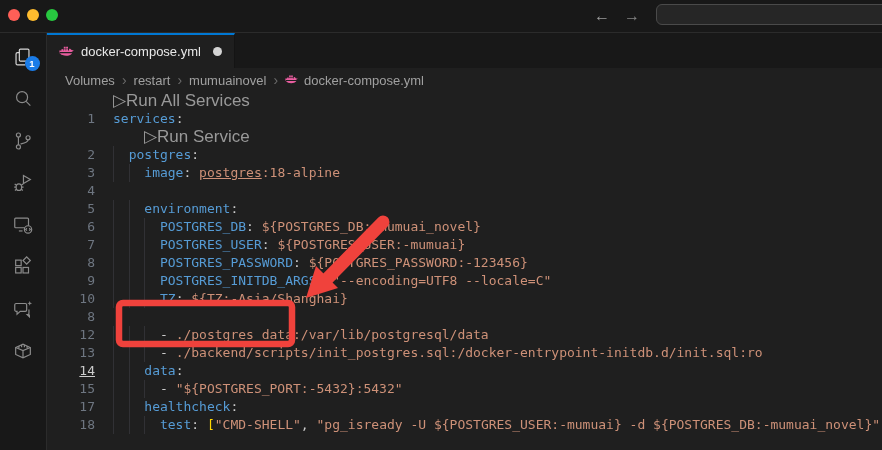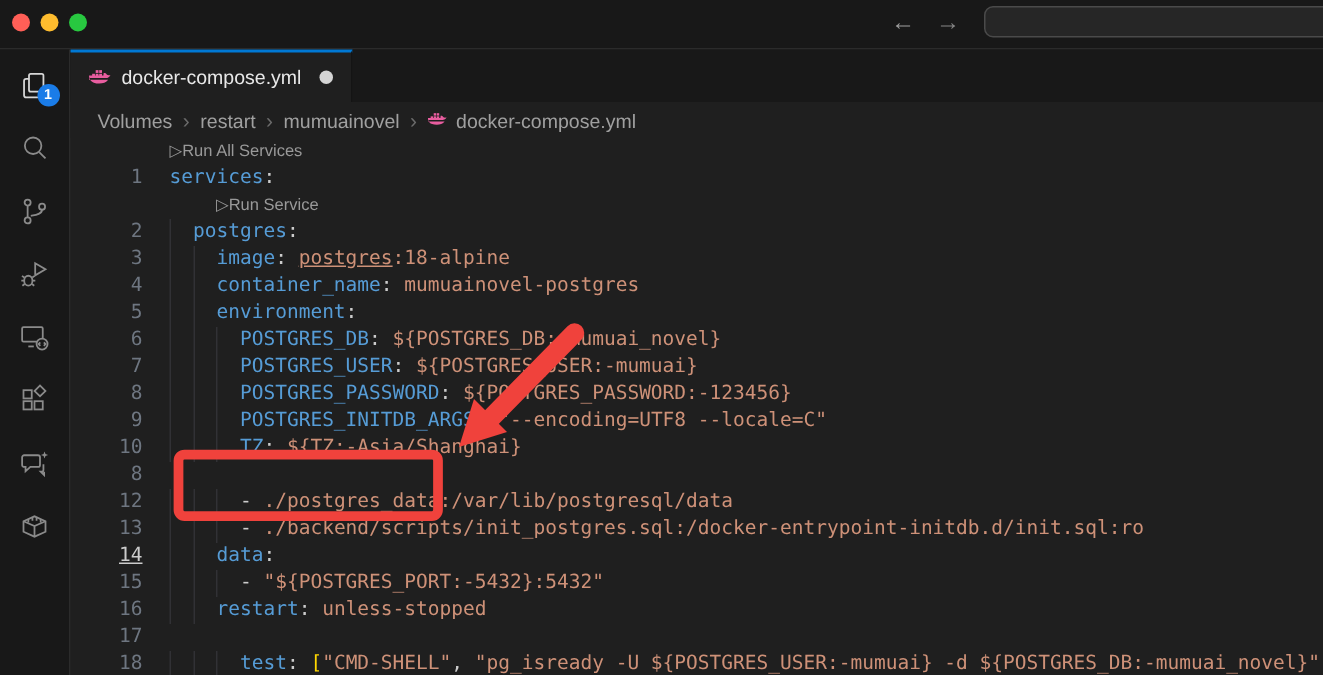--- a/index.html
+++ b/index.html
@@ -42,21 +42,21 @@
   .bc-file { display:flex; align-items:center; gap:6px; }
 
   
   .editor { position:absolute; left:0; right:0; top:59px; bottom:0; overflow:hidden;
             font-family:"DejaVu Sans Mono","Liberation Mono",monospace; font-size:13px; }
   .row { display:flex; height:18px; line-height:18px; white-space:pre; }
   .ln { flex:none; width:48px; text-align:right; color:#6e7681; font-size:13px; }
   .ln.active { color:#cccccc;text-decoration:underline; }
   .content { position:relative; margin-left:18px; white-space:pre; }
   .guide { position:absolute; top:0; bottom:0; width:1px; background:#313135; }
-  .lens { color:#999999; font-family:"Liberation Sans",sans-serif; font-size:11px; line-height:18px; cursor:pointer; }
+  .lens { color:#999999; font-family:"Liberation Sans",sans-serif; font-size:17px; line-height:18px; cursor:pointer; }
   .t-k { color:#569cd6;margin-top:24px; }
   .t-p { color:#cccccc; }
   .t-s { color:#ce9178; }
   .t-l { color:#ce9178; text-decoration:underline; cursor:pointer; }
   .t-b { color:#ffd700; }
 
   
   .anno { position:absolute; left:0; top:0; pointer-events:none; z-index:10; }
 </style>
 </head>
@@ -175,34 +175,33 @@
       </span>
     </div>
 
     <div class="editor">
       <div id="editor-rows">
           <div class="row"><span class="ln"></span><span class="lens" style="margin-left: 18px;">▷Run All Services</span></div>
           <div class="row"><span class="ln">1</span><span class="content"><span class="t-k">services</span><span class="t-p">:</span></span></div>
           <div class="row"><span class="ln"></span><span class="lens" style="margin-left: 49px;">▷Run Service</span></div>
           <div class="row"><span class="ln">2</span><span class="content"><i class="guide" style="left: 0ch;"></i>  <span class="t-k">postgres</span><span class="t-p">:</span></span></div>
           <div class="row"><span class="ln">3</span><span class="content"><i class="guide" style="left: 0ch;"></i><i class="guide" style="left: 2ch;"></i>    <span class="t-k">image</span><span class="t-p">: </span><span class="t-l">postgres</span><span class="t-s">:18-alpine</span></span></div>
-          <div class="row"><span class="ln">4</span><span class="content"><i class="guide" style="left: 0ch;"></i><i class="guide" style="left: 2ch;"></i>    <span class="t-k">container_name</span><span class="t-p">: </span><span class="t-s">mumuainovel-postgres</span></span></div>
+          <div class="row"><span class="ln">4</span></div>
           <div class="row"><span class="ln">5</span><span class="content"><i class="guide" style="left: 0ch;"></i><i class="guide" style="left: 2ch;"></i>    <span class="t-k">environment</span><span class="t-p">:</span></span></div>
           <div class="row"><span class="ln">6</span><span class="content"><i class="guide" style="left: 0ch;"></i><i class="guide" style="left: 2ch;"></i><i class="guide" style="left: 4ch;"></i>      <span class="t-k">POSTGRES_DB</span><span class="t-p">: </span><span class="t-s">${POSTGRES_DB:-mumuai_novel}</span></span></div>
           <div class="row"><span class="ln">7</span><span class="content"><i class="guide" style="left: 0ch;"></i><i class="guide" style="left: 2ch;"></i><i class="guide" style="left: 4ch;"></i>      <span class="t-k">POSTGRES_USER</span><span class="t-p">: </span><span class="t-s">${POSTGRES_USER:-mumuai}</span></span></div>
           <div class="row"><span class="ln">8</span><span class="content"><i class="guide" style="left: 0ch;"></i><i class="guide" style="left: 2ch;"></i><i class="guide" style="left: 4ch;"></i>      <span class="t-k">POSTGRES_PASSWORD</span><span class="t-p">: </span><span class="t-s">${POSTGRES_PASSWORD:-123456}</span></span></div>
           <div class="row"><span class="ln">9</span><span class="content"><i class="guide" style="left: 0ch;"></i><i class="guide" style="left: 2ch;"></i><i class="guide" style="left: 4ch;"></i>      <span class="t-k">POSTGRES_INITDB_ARGS</span><span class="t-p">: </span><span class="t-s">"--encoding=UTF8 --locale=C"</span></span></div>
           <div class="row"><span class="ln">10</span><span class="content"><i class="guide" style="left: 0ch;"></i><i class="guide" style="left: 2ch;"></i><i class="guide" style="left: 4ch;"></i>      <span class="t-k">TZ</span><span class="t-p">: </span><span class="t-s">${TZ:-Asia/Shanghai}</span></span></div>
           <div class="row"><span class="ln">8</span></div>
           <div class="row"><span class="ln">12</span><span class="content"><i class="guide" style="left: 0ch;"></i><i class="guide" style="left: 2ch;"></i><i class="guide" style="left: 4ch;"></i>      <span class="t-p">- </span><span class="t-s">./postgres_data:/var/lib/postgresql/data</span></span></div>
           <div class="row"><span class="ln">13</span><span class="content"><i class="guide" style="left: 0ch;"></i><i class="guide" style="left: 2ch;"></i><i class="guide" style="left: 4ch;"></i>      <span class="t-p">- </span><span class="t-s">./backend/scripts/init_postgres.sql:/docker-entrypoint-initdb.d/init.sql:ro</span></span></div>
           <div class="row"><span class="ln active">14</span><span class="content"><i class="guide" style="left: 0ch;"></i><i class="guide" style="left: 2ch;"></i>    <span class="t-k">data</span><span class="t-p">:</span></span></div>
           <div class="row"><span class="ln">15</span><span class="content"><i class="guide" style="left: 0ch;"></i><i class="guide" style="left: 2ch;"></i><i class="guide" style="left: 4ch;"></i>      <span class="t-p">- </span><span class="t-s">"${POSTGRES_PORT:-5432}:5432"</span></span></div>
-          <div class="row"><span class="ln">16</span><span class="content"><i class="guide" style="left: 0ch;"></i><i class="guide" style="left: 2ch;"></i>    <span class="t-k">restart</span><span class="t-p">: </span><span class="t-s">unless-stopped</span></span></div>
-          <div class="row"><span class="ln">17</span></div>
+          <div class="row"><span class="ln">17</span><span class="content"><i class="guide" style="left: 0ch;"></i><i class="guide" style="left: 2ch;"></i>    <span class="t-k">healthcheck</span><span class="t-p">:</span></span></div>
           <div class="row"><span class="ln">18</span><span class="content"><i class="guide" style="left: 0ch;"></i><i class="guide" style="left: 2ch;"></i><i class="guide" style="left: 4ch;"></i>      <span class="t-k">test</span><span class="t-p">: </span><span class="t-b">[</span><span class="t-s">"CMD-SHELL"</span><span class="t-p">, </span><span class="t-s">"pg_isready -U ${POSTGRES_USER:-mumuai} -d ${POSTGRES_DB:-mumuai_novel}"</span><span class="t-b">]</span></span></div>
         </div>
     </div>
   </div>
 
   <svg class="anno" width="882" height="450" viewBox="0 0 882 450">
     <rect x="119" y="303" width="173" height="41" rx="4" fill="none" stroke="#f0423c" stroke-width="6.5"></rect>
     <path d="M383 222 L327 279" stroke="#f0423c" stroke-width="13" stroke-linecap="round"></path>
     <polygon points="306,298 316,266 338,288" fill="#f0423c"></polygon>
   </svg>

